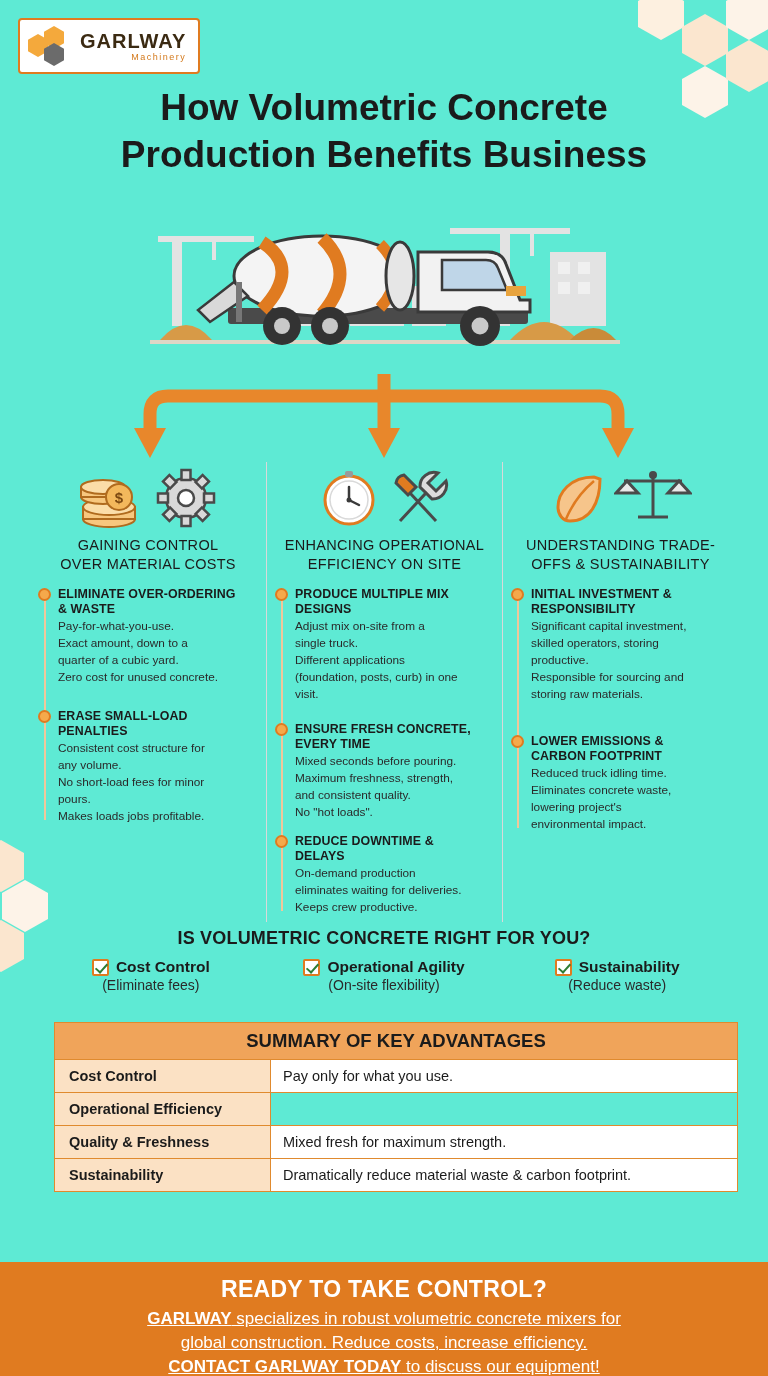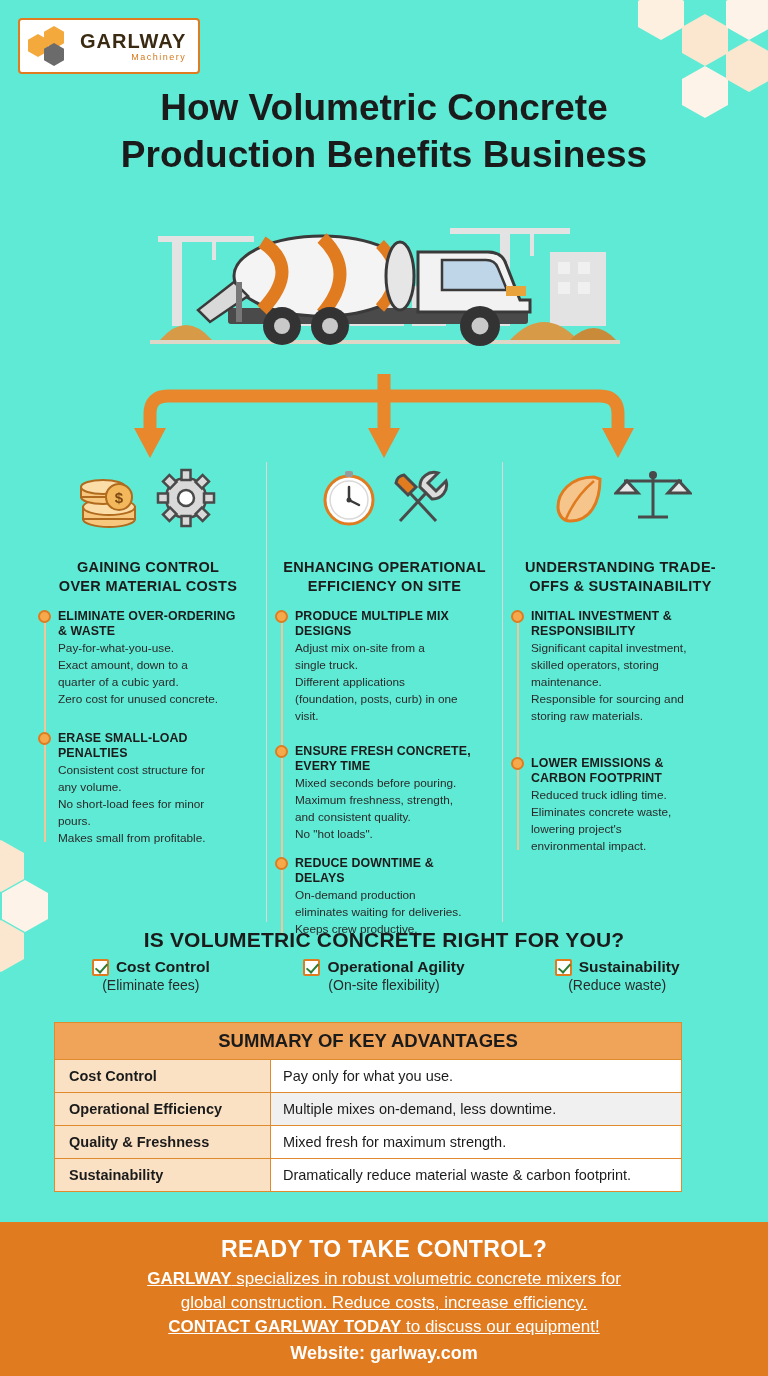--- a/index.html
+++ b/index.html
@@ -66,22 +66,22 @@
 
   
   .cols {
     position: absolute; top: 462px; left: 30px; width: 708px; height: 460px;
     display: flex;
   }
   .col { width: 236px; padding: 0 8px; position: relative; }
   .col + .col { border-left: 1px solid #d9d9d9; }
   .col-icons { height: 72px; display: flex; align-items: center; justify-content: center; gap: 6px; }
   .col-head {
-    text-align: center; font-size: 14.5px; font-weight: bold; letter-spacing: .3px;
-    line-height: 1.28; color: #1b1b1b; margin-top: 24px; text-transform: uppercase;
+    text-align: center; font-size: 14.5px; font-weight: normal; letter-spacing: .3px;
+    line-height: 1.28; color: #1b1b1b; margin-top: 2px; text-transform: uppercase;
   }
   .items { margin-top: 14px; position: relative; padding-left: 20px; }
   .items:before {
     content: ""; position: absolute; left: 6px; top: 4px; bottom: 4px;
     width: 2px; background: #f0c79a;
   }
   .item { position: relative; margin-bottom: 14px; }
   .bullet {
     position: absolute; left: -20px; top: 1px;
     width: 13px; height: 13px; border-radius: 50%;
@@ -89,21 +89,21 @@
   }
   .item-title {
     font-size: 12.4px; font-weight: bold; line-height: 1.2; color: #1b1b1b;
     text-transform: uppercase; letter-spacing: .1px;
   }
   .item-line { font-size: 11.8px; line-height: 1.28; color: #2a2a2a; margin-top: 2px; }
 
   
   .q-title {
     position: absolute; top: 928px; left: 0; width: 768px; text-align: center;
-    font-size: 21px; font-weight: bold; color: #1b1b1b; letter-spacing: .2px;
+    font-size: 18px; font-weight: bold; color: #1b1b1b; letter-spacing: .2px;
   }
   .checks {
     position: absolute; top: 958px; left: 36px; width: 696px;
     display: flex; justify-content: space-between;
   }
   .check-col { width: 33%; text-align: center; }
   .check-row { display: flex; align-items: center; justify-content: center; gap: 7px; }
   .cbox {
     width: 17px; height: 17px; border: 2px solid #e07b20; border-radius: 2px;
     position: relative; background: #fff; flex: none;
@@ -111,40 +111,40 @@
   .cbox:after {
     content: ""; position: absolute; left: 4px; top: 0px;
     width: 5px; height: 10px; border: solid #2e7d32;
     border-width: 0 2.5px 2.5px 0; transform: rotate(42deg);
   }
   .check-label { font-size: 15.5px; font-weight: bold; color: #1b1b1b; }
   .check-sub { font-size: 14px; color: #2a2a2a; margin-top: 1px; }
 
   
   .table {
-    position: absolute; top: 1022px; left: 54px; width: 628px;
+    position: absolute; top: 1022px; left: 54px; width: 684px;
     border: 1px solid #e08a2e;
   }
   .t-head {
     background: #f0a45a; text-align: center; font-weight: bold;
     font-size: 18.5px; padding: 7px 0; color: #1b1b1b;
     border-bottom: 1px solid #e08a2e;
   }
   .t-row { display: flex; border-bottom: 1px solid #e08a2e; }
   .t-row:last-child { border-bottom: none; }
   .t-row.alt .t-c2 { background: #f0f0f0; }
   .t-c1 {
     width: 216px; background: #fbe1c4; font-weight: bold; font-size: 14.5px;
     padding: 8px 0 8px 14px; border-right: 1px solid #e08a2e; color: #1b1b1b;
   }
   .t-c2 { flex: 1; font-size: 14.5px; padding: 8px 0 8px 12px; color: #1b1b1b; background: #fff; }
 
   
   .footer {
-    position: absolute; left: 0; bottom: 0; width: 768px; height: 154px;
+    position: absolute; left: 0; bottom: 0; width: 768px; height: 114px;
     background: #e07b20; color: #fff; text-align: center; padding-top: 14px;
   }
   .f-title { font-size: 23px; font-weight: bold; letter-spacing: .3px; }
   .f-body { font-size: 17px; line-height: 1.42; margin-top: 4px; padding: 0 40px; text-decoration: underline; }
   .f-body b { font-weight: bold; }
   .f-site { font-size: 18px; font-weight: bold; margin-top: 4px; }
 </style>
 </head>
 <body>
 
@@ -306,21 +306,21 @@
         <div class="item" style="margin-top:24px;">
           <span class="bullet"></span>
           <div class="item-title">
             <div>ERASE SMALL-LOAD</div>
             <div>PENALTIES</div>
           </div>
           <div class="item-line">Consistent cost structure for</div>
           <div class="item-line">any volume.</div>
           <div class="item-line">No short-load fees for minor</div>
           <div class="item-line">pours.</div>
-          <div class="item-line">Makes small from profitable.</div>
+          <div class="item-line">Makes loads jobs profitable.</div>
         </div>
       </div>
     </div>
 
     <div class="col">
       <div class="col-icons">
         <svg width="62" height="62" viewBox="0 0 62 62">
           <circle cx="31" cy="33" r="24" fill="#ffffff" stroke="#e07b20" stroke-width="3"></circle>
           <circle cx="31" cy="33" r="19" fill="#fff" stroke="#d9d9d9" stroke-width="1.5"></circle>
           <line x1="31" y1="33" x2="31" y2="20" stroke="#3a3a3a" stroke-width="2.5" stroke-linecap="round"></line>
@@ -402,21 +402,21 @@
       </div>
       <div class="items">
         <div class="item">
           <span class="bullet"></span>
           <div class="item-title">
             <div>INITIAL INVESTMENT &amp;</div>
             <div>RESPONSIBILITY</div>
           </div>
           <div class="item-line">Significant capital investment,</div>
           <div class="item-line">skilled operators, storing</div>
-          <div class="item-line">maintenance.</div>
+          <div class="item-line">productive.</div>
           <div class="item-line">Responsible for sourcing and</div>
           <div class="item-line">storing raw materials.</div>
         </div>
         <div class="item" style="margin-top:32px;">
           <span class="bullet"></span>
           <div class="item-title">
             <div>LOWER EMISSIONS &amp;</div>
             <div>CARBON FOOTPRINT</div>
           </div>
           <div class="item-line">Reduced truck idling time.</div>
@@ -454,21 +454,20 @@
   </div>
 
   <div class="table">
     <div class="t-head">SUMMARY OF KEY ADVANTAGES</div>
     <div class="t-row">
       <div class="t-c1">Cost Control</div>
       <div class="t-c2">Pay only for what you use.</div>
     </div>
     <div class="t-row alt">
       <div class="t-c1">Operational Efficiency</div>
-      <div class="t-c2">Multiple mixes on-demand, less downtime.</div>
     </div>
     <div class="t-row">
       <div class="t-c1">Quality &amp; Freshness</div>
       <div class="t-c2">Mixed fresh for maximum strength.</div>
     </div>
     <div class="t-row">
       <div class="t-c1">Sustainability</div>
       <div class="t-c2">Dramatically reduce material waste &amp; carbon footprint.</div>
     </div>
   </div>

